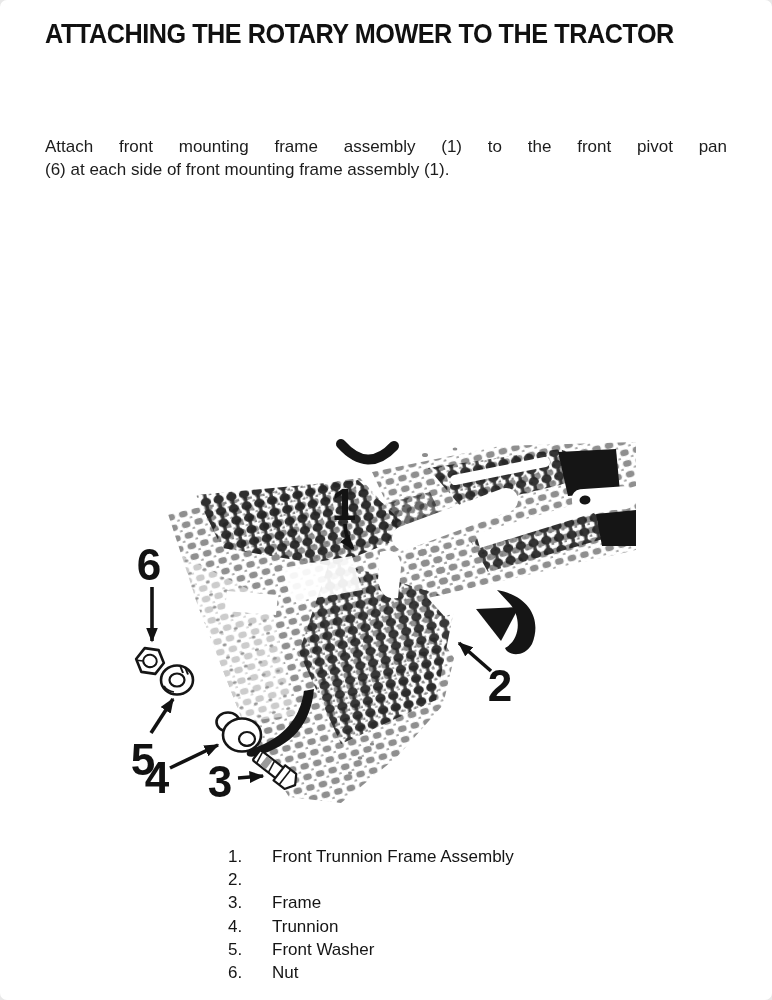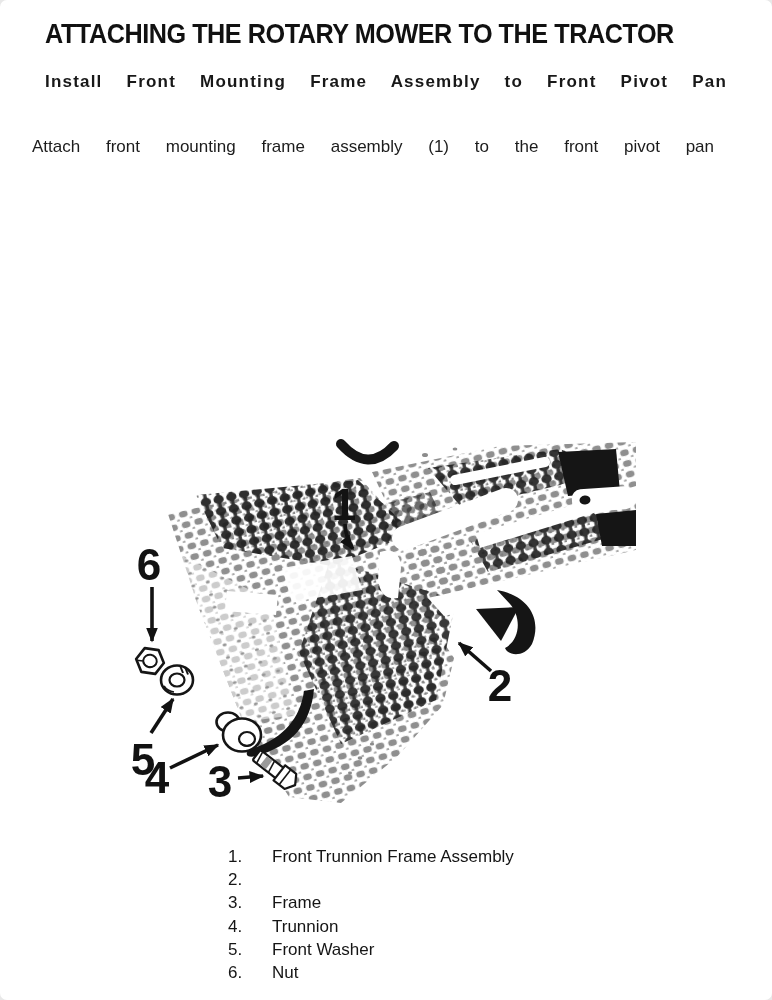--- a/index.html
+++ b/index.html
@@ -11,44 +11,44 @@
     border-radius:7px;
   }
   .title {
     position:absolute; left:45px; top:18px; width:700px;
     font-size:28px; font-weight:bold; letter-spacing:-0.5px; white-space:nowrap;
     transform:scaleX(0.90); transform-origin:left center; color:#111;
   }
   .subtitle { position:absolute; left:45px; top:70px; width:682px;
     font-size:17px; font-weight:bold; line-height:23px; color:#181818; }
   .subtitle .just { text-align:justify; text-align-last:justify; letter-spacing:1.2px; }
-  .bodytext { position:absolute; left:32px; top:135px; width:682px;
+  .bodytext { position:absolute; left:45px; top:135px; width:682px;
     font-size:17px; line-height:23px; color:#1c1c1c; }
   .bodytext .just { text-align:justify; text-align-last:justify; word-spacing:2px; }
   .legend { position:absolute; left:228px; top:845px; font-size:17px; color:#151515; }
   .legend-row { display:flex; line-height:23.2px; }
   .legend-num { width:44px; }
   svg text.callout {
     font-family:"Liberation Sans", sans-serif; font-weight:bold; font-size:44px; fill:#121212;
   }
   .figure-svg { position:absolute; left:0; top:0; }
 </style>
 </head>
 <body>
 
 <div id="page">
 
   <h1 class="title">ATTACHING THE ROTARY MOWER TO THE TRACTOR</h1>
 
   <div class="subtitle">
-    <div class="just">Install Front Mounting Frame Assembly to Front Pivot Pan</div>
   </div>
 
   <div class="bodytext">
     <div class="just">Attach front mounting frame assembly (1) to the front pivot pan</div>
+    <div>(6) at each side of front mounting frame assembly (1).</div>
   </div>
 
   <svg class="figure-svg" width="772" height="1000" viewBox="0 0 772 1000">
     <defs>
       <pattern id="pat-light" width="13" height="11" patternUnits="userSpaceOnUse" patternTransform="rotate(-15)">
         <ellipse cx="5" cy="5" rx="4.4" ry="3.3" fill="#8f8f8f"></ellipse>
         <ellipse cx="11.8" cy="10.2" rx="1.6" ry="1.2" fill="#a5a5a5"></ellipse>
       </pattern>
       <pattern id="pat-chain" width="13" height="12" patternUnits="userSpaceOnUse" patternTransform="rotate(-12)">
         <rect x="4.5" y="0" width="3.4" height="12" fill="#2a2a2a"></rect>

